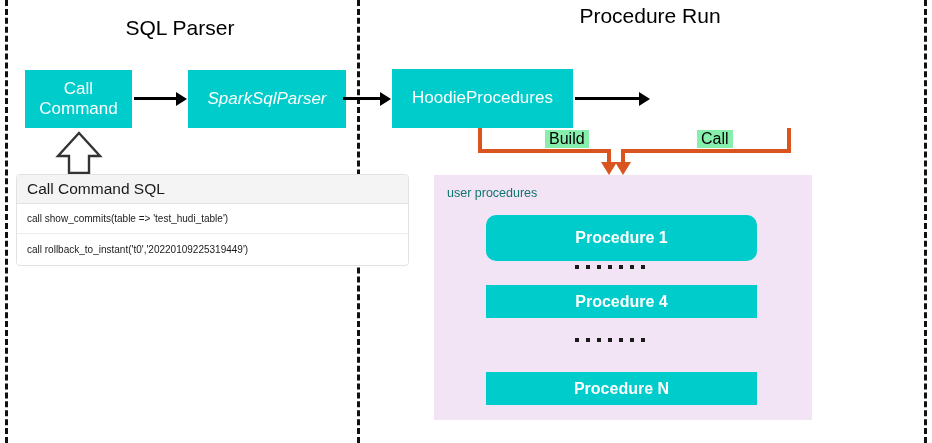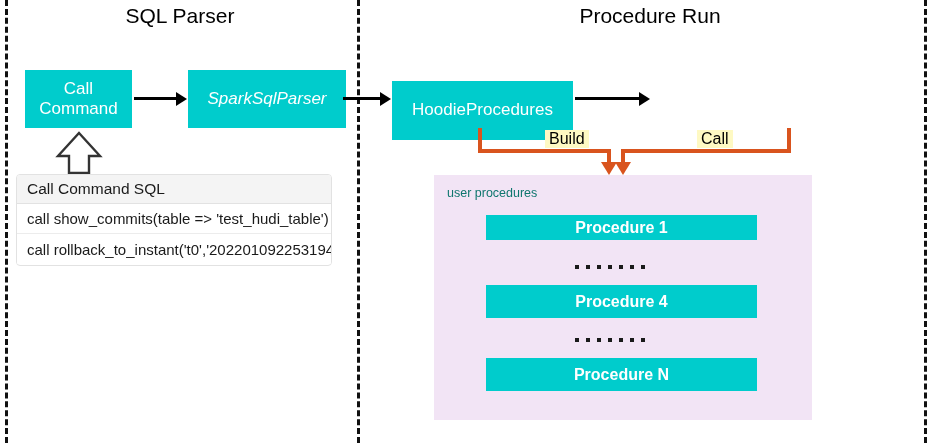--- a/index.html
+++ b/index.html
@@ -82,21 +82,21 @@
     border: 1px solid #e2e2e2;
     border-radius: 4px;
     background: #ffffff;
     overflow: hidden;
   }
   .sql-row {
     box-sizing: border-box;
     padding: 0 10px;
     display: flex;
     align-items: center;
-    font-size: 15px;
+    font-size: 10px;
     color: #1a1a1a;
     white-space: nowrap;
   }
   .sql-row.header {
     background: #f4f4f4;
     border-bottom: 1px solid #e2e2e2;
     font-size: 15.5px;
     height: 29px;
   }
   .sql-row.body {
@@ -116,21 +116,21 @@
     width: 0;
     height: 0;
     border-left: 8px solid transparent;
     border-right: 8px solid transparent;
     border-top: 13px solid #D9541E;
   }
   .edge-label {
     position: absolute;
     font-size: 16px;
     color: #000000;
-    background: #fef9c3;
+    background: #86efac;
     padding: 0 4px;
     white-space: nowrap;
   }
 
   
   .procedures-panel {
     position: absolute;
     background: #F2E4F5;
   }
   .panel-label {
@@ -165,46 +165,46 @@
 </style>
 </head>
 <body>
 
 <div id="canvas">
 
   <div class="divider left"></div>
   <div class="divider middle"></div>
   <div class="divider right"></div>
 
-  <div class="section-title" style="left:60px; top:4px; width:240px;">SQL Parser</div>
+  <div class="section-title" style="left:60px; top:16px; width:240px;">SQL Parser</div>
 
   <div class="section-title" style="left:520px; top:4px; width:260px;">Procedure Run</div>
 
   <div class="node" style="left:25px; top:70px; width:107px; height:58px;">Call
 Command</div>
 
   <div class="node" style="left:188px; top:70px; width:158px; height:58px;font-style:italic;">SparkSqlParser</div>
 
-  <div class="node" style="left:392px; top:69px; width:181px; height:59px;margin-top:12px;">HoodieProcedures</div>
+  <div class="node" style="left:392px; top:69px; width:181px; height:59px;">HoodieProcedures</div>
 
 
   <div class="arrow-line" style="left:134px; top:97px; width:42px;"></div>
   <div class="arrow-head" style="left:176px; top:92px;"></div>
 
   <div class="arrow-line" style="left:343px; top:97px; width:37px;"></div>
   <div class="arrow-head" style="left:380px; top:92px;"></div>
 
   <div class="arrow-line" style="left:575px; top:97px; width:64px;"></div>
   <div class="arrow-head" style="left:639px; top:92px;"></div>
 
   <svg class="hollow-arrow" style="left:55px; top:131px;" width="48" height="44" viewBox="0 0 48 44">
     <polygon points="24,2 45,25 34,25 34,42 14,42 14,25 3,25" fill="#ffffff" stroke="#333333" stroke-width="2.4" stroke-linejoin="miter"></polygon>
   </svg>
 
-  <div class="sql-table" style="left:16px; top:174px; width:316px; height:92px;">
+  <div class="sql-table" style="left:16px; top:174px; width:393px; height:92px;">
     <div class="sql-row header">Call Command SQL</div>
     <div class="sql-row body">call show_commits(table =&gt; 'test_hudi_table')</div>
     <div class="sql-row body last">call rollback_to_instant('t0','20220109225319449')</div>
   </div>
 
   <div class="orange-seg" style="left:478px; top:128px; width:4px; height:25px;"></div>
   <div class="orange-seg" style="left:478px; top:149px; width:133px; height:4px;"></div>
   <div class="orange-seg" style="left:607px; top:149px; width:4px; height:15px;"></div>
   <div class="orange-head" style="left:601px; top:162px;"></div>
 
@@ -213,21 +213,21 @@
   <div class="orange-seg" style="left:621px; top:149px; width:4px; height:15px;"></div>
   <div class="orange-head" style="left:615px; top:162px;"></div>
 
   <div class="edge-label" style="left:545px; top:130px;">Build</div>
   <div class="edge-label" style="left:697px; top:130px;">Call</div>
 
   <div class="procedures-panel" style="left:434px; top:175px; width:378px; height:245px;"></div>
 
   <div class="panel-label" style="left:447px; top:186px;">user procedures</div>
 
-  <div class="proc-box" style="left:486px; top:215px; width:271px; height:25px;">Procedure 1</div>
+  <div class="proc-box" style="left:486px; top:215px; width:271px; height:46px;border-radius:10px;">Procedure 1</div>
 
   <div class="dots" style="left:575px; top:265px;">
     <span></span>
       <span></span>
       <span></span>
       <span></span>
       <span></span>
       <span></span>
       <span></span>
   </div>
@@ -237,15 +237,15 @@
   <div class="dots" style="left:575px; top:338px;">
     <span></span>
       <span></span>
       <span></span>
       <span></span>
       <span></span>
       <span></span>
       <span></span>
   </div>
 
-  <div class="proc-box" style="left:486px; top:358px; width:271px; height:33px;">Procedure N</div>
+  <div class="proc-box" style="left:486px; top:372px; width:271px; height:33px;">Procedure N</div>
 
 </div>
 
 </body></html>

